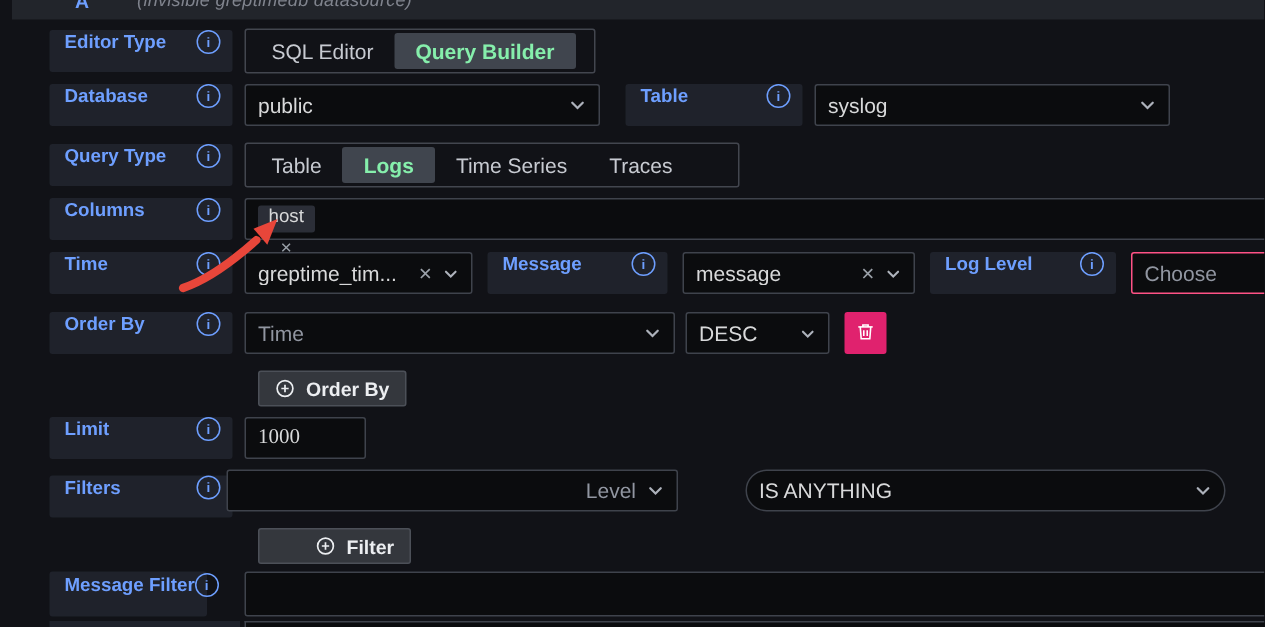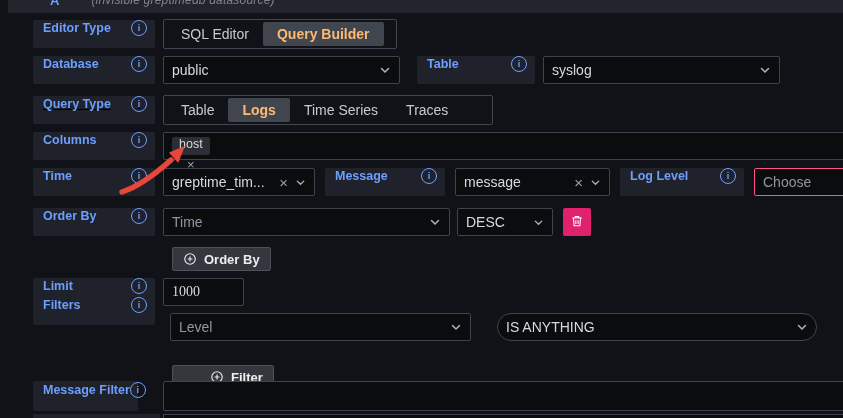--- a/index.html
+++ b/index.html
@@ -22,21 +22,21 @@
   .select .val{color:#d8d9da;font-size:14px;flex:1;white-space:nowrap;overflow:hidden;}
   .select .val.ph{color:#9196a1;}
   .x-icon{color:#9aa0a8;font-size:15px;line-height:1;cursor:pointer;}
   .chev{display:flex;align-items:center;}
   .invalid{border-color:#ff5286;}
 
   .radio-group{position:absolute;height:30px;border:1px solid #43464f;border-radius:2px;background:#111217;
     box-sizing:border-box;display:flex;align-items:center;padding:0 3px;text-align:right;}
   .radio-opt{color:#c7cad1;font-size:14px;padding:0 14px;height:24px;display:flex;align-items:center;
     border-radius:2px;cursor:pointer;white-space:nowrap;}
-  .radio-opt.sel{background:#40454e;color:#fdba74;font-weight:bold;}
+  .radio-opt.sel{background:#40454e;color:#86efac;font-weight:bold;}
 
   .chip{display:inline-flex;align-items:center;gap:7px;height:18px;background:#2b2e37;border-radius:2px;
     padding:0 7px;color:#d8d9da;font-size:12.5px;flex-direction:column;}
   .chip .x-icon{font-size:13px;}
 
   .btn-secondary{position:absolute;height:24px;background:#34373d;border:1px solid #4c5058;border-radius:2px;
     color:#eceef1;font-size:13px;font-weight:bold;display:flex;align-items:center;gap:7px;padding:0 10px;
     box-sizing:border-box;cursor:pointer;}
   .btn-danger{position:absolute;width:28px;height:28px;background:#e0226e;border:none;border-radius:2px;
     display:flex;align-items:center;justify-content:center;cursor:pointer;}
@@ -88,21 +88,21 @@
   </div>
   <div class="select" style="left:543px;top:56px;width:237px;">
     <span class="val">syslog</span>
     <span class="chev">
       <svg width="12" height="12" viewBox="0 0 12 12">
           <path d="M2.5 4.5 6 8l3.5-3.5" stroke="#adb2bb" stroke-width="1.5" fill="none" stroke-linecap="round"></path>
         </svg>
     </span>
   </div>
 
-  <div class="label-box" style="top:96px;text-decoration:underline;">
+  <div class="label-box" style="top:96px;">
     <span class="label-text">Query Type</span>
     <span class="info-icon">i</span>
   </div>
   <div class="radio-group" style="left:163px;top:95px;width:330px;">
     <span class="radio-opt">Table</span>
     <span class="radio-opt sel">Logs</span>
     <span class="radio-opt">Time Series</span>
     <span class="radio-opt">Traces</span>
   </div>
 
@@ -190,41 +190,41 @@
     </span>
     <span>Order By</span>
   </button>
 
   <div class="label-box" style="top:278px;">
     <span class="label-text">Limit</span>
     <span class="info-icon">i</span>
   </div>
   <input class="raw" style="left: 163px; top: 278px; width: 81px; height: 28px;" value="1000">
 
-  <div class="label-box" style="top:297px;">
+  <div class="label-box" style="top:317px;">
     <span class="label-text">Filters</span>
     <span class="info-icon">i</span>
   </div>
-  <div class="select" style="left:170px;top:313px;width:301px;">
+  <div class="select" style="left:151px;top:313px;width:301px;text-align:right;">
     <span class="val ph">Level</span>
     <span class="chev">
       <svg width="12" height="12" viewBox="0 0 12 12">
           <path d="M2.5 4.5 6 8l3.5-3.5" stroke="#adb2bb" stroke-width="1.5" fill="none" stroke-linecap="round"></path>
         </svg>
     </span>
   </div>
   <div class="select" style="left:497px;top:313px;width:320px;border-radius:14px;">
     <span class="val">IS ANYTHING</span>
     <span class="chev">
       <svg width="12" height="12" viewBox="0 0 12 12">
           <path d="M2.5 4.5 6 8l3.5-3.5" stroke="#adb2bb" stroke-width="1.5" fill="none" stroke-linecap="round"></path>
         </svg>
     </span>
   </div>
-  <button class="btn-secondary" style="left:172px;top:365px;padding-left:37px;">
+  <button class="btn-secondary" style="left:172px;top:352px;padding-left:37px;">
     <span style="display:flex;">
       <svg width="14" height="14" viewBox="0 0 16 16" fill="none" stroke="#eceef1" stroke-width="1.3">
         <circle cx="8" cy="8" r="6"></circle>
           <path d="M8 5.2v5.6M5.2 8h5.6"></path>
       </svg>
     </span>
     <span>Filter</span>
   </button>
 
   <div class="label-box" style="top:381px;width:105px;height:30px;">

